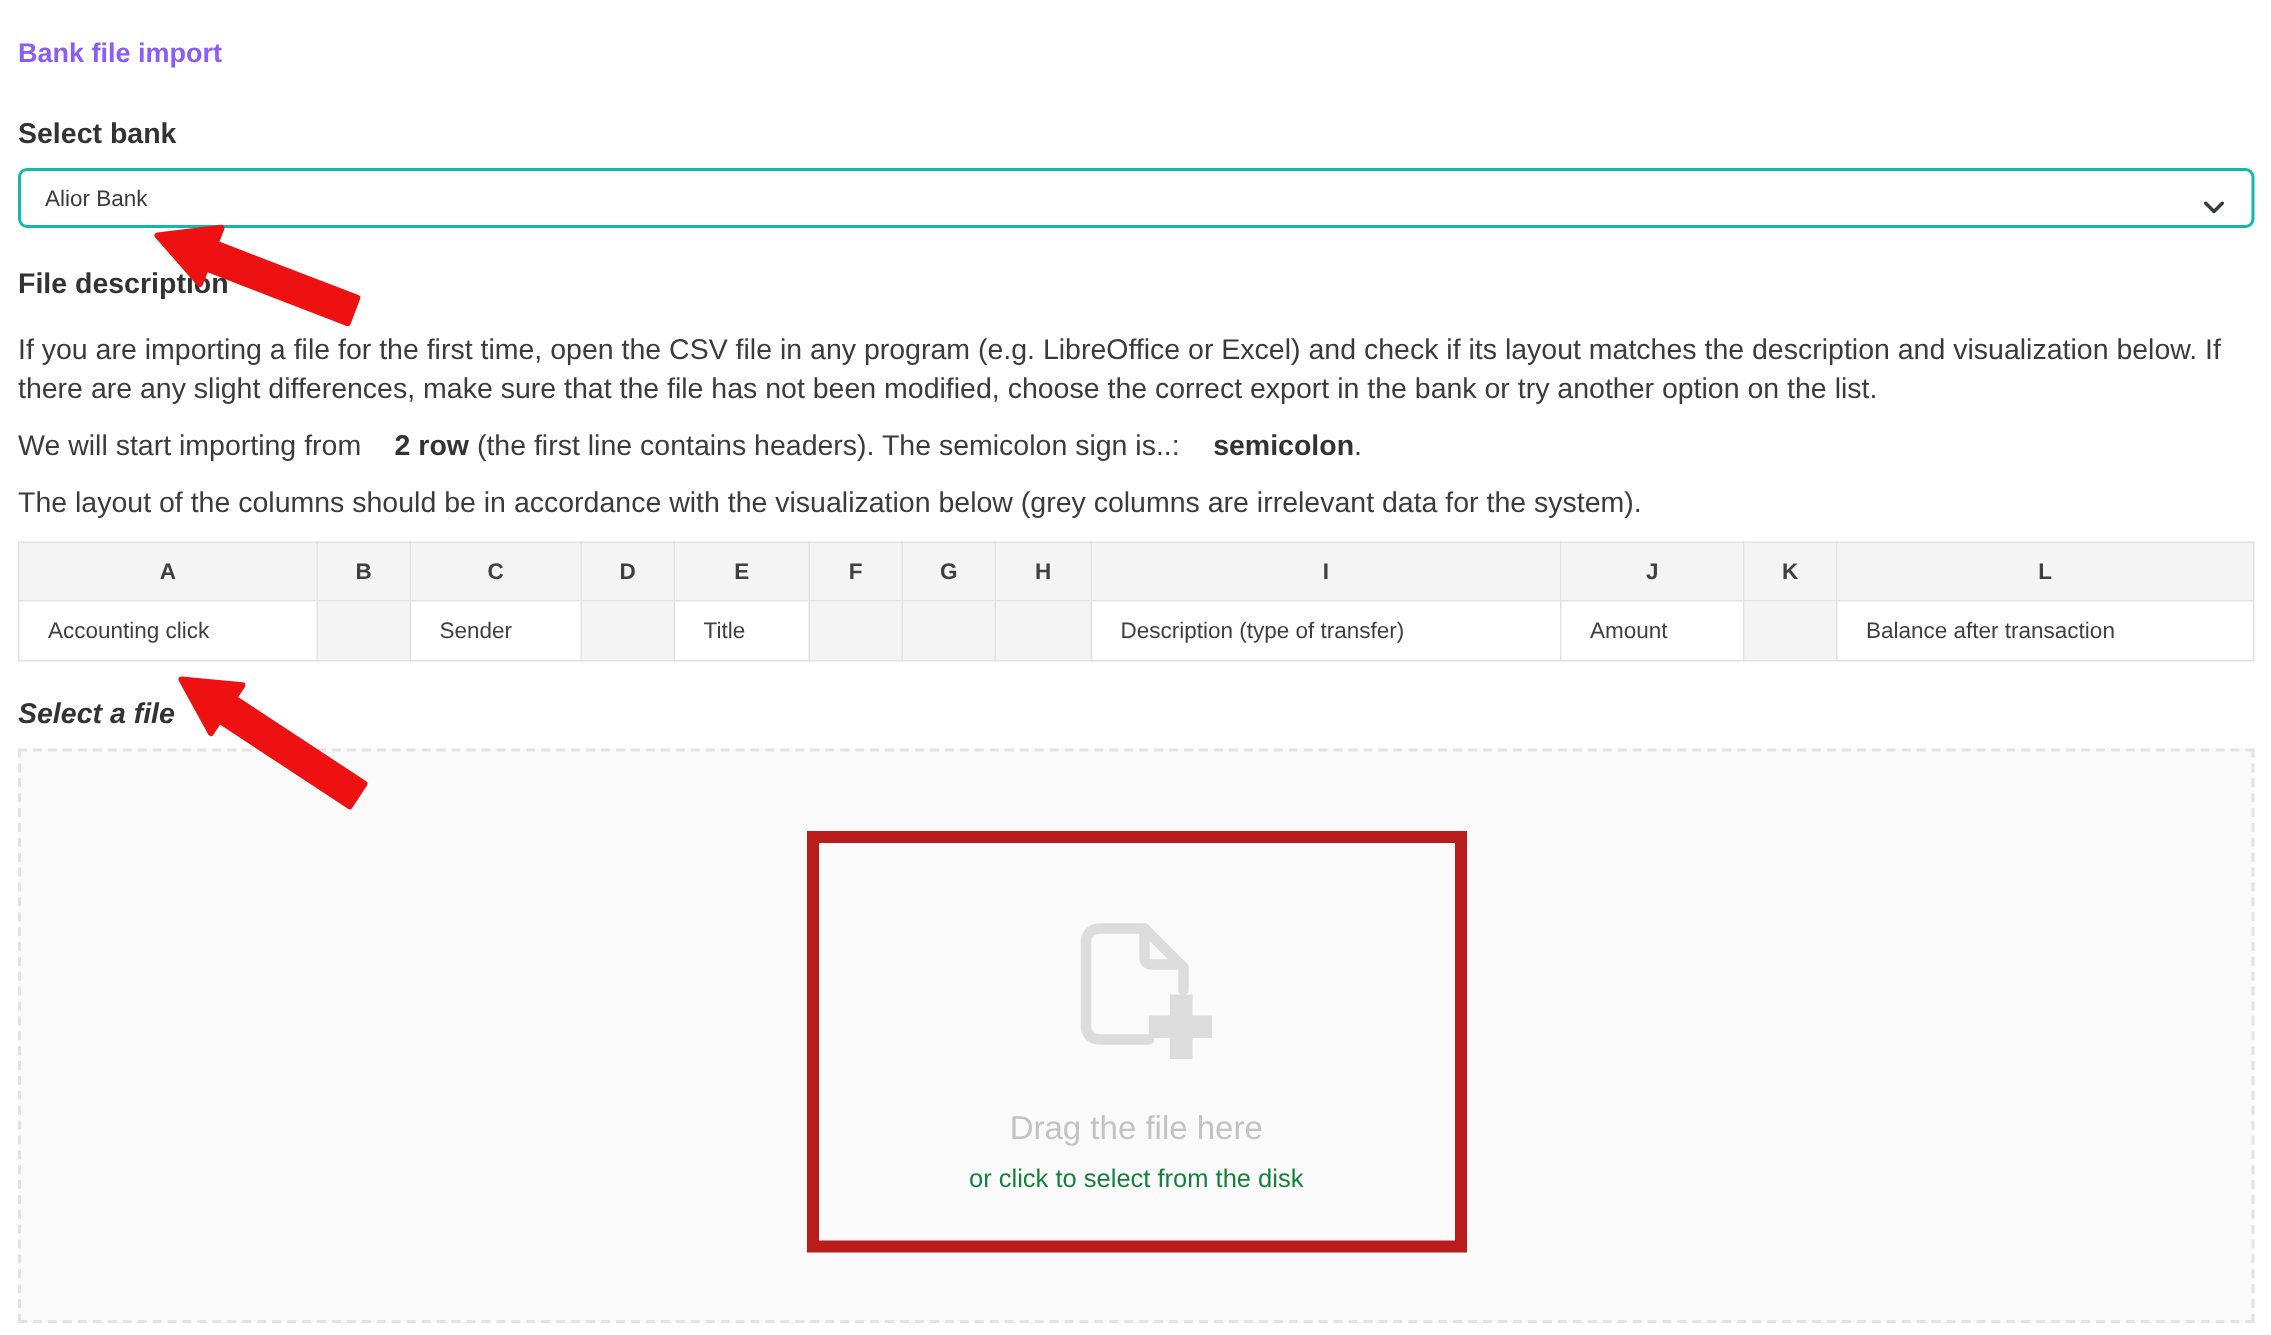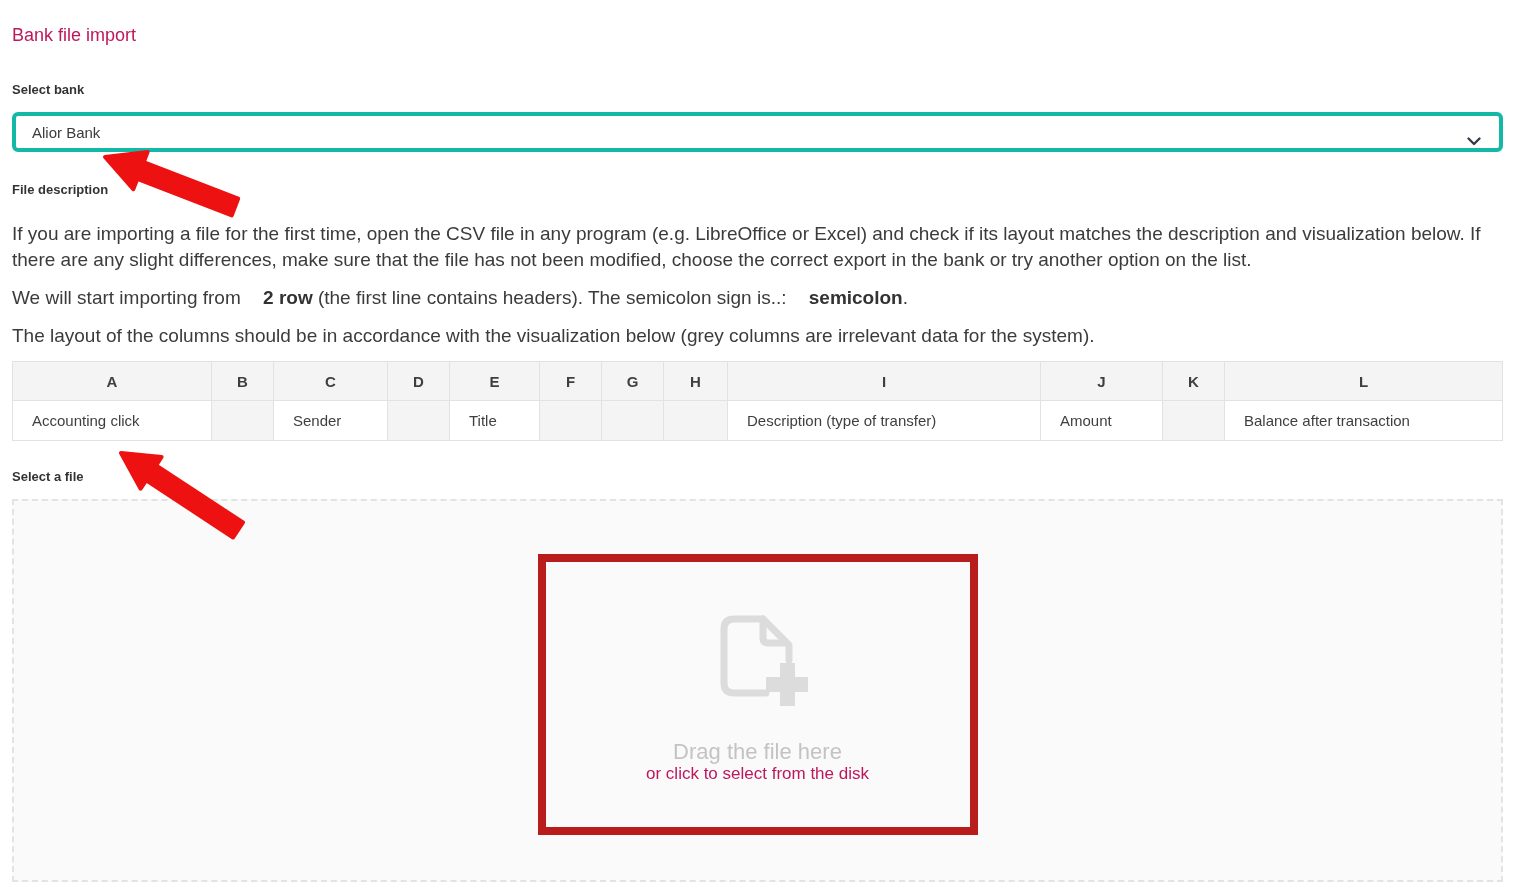--- a/index.html
+++ b/index.html
@@ -7,34 +7,34 @@
   body {
     width: 1514px; height: 890px;
     position: relative; overflow: hidden;
     font-family: "Liberation Sans", sans-serif;
     color: #3b3b3b;
   }
   .page { position: relative; width: 1514px; height: 890px; padding: 0 11px 0 12px; }
 
   .page-title {
     margin-top: 26px;
-    font-size: 18px; font-weight: 400; color: #be185d; line-height: 19px;
+    font-size: 18px; font-weight: 700; color: #8b5cf6; line-height: 19px;
   }
 
   .field-label {
-    font-size: 13px; font-weight: 700; color: #333333; line-height: 15px;
+    font-size: 19px; font-weight: 700; color: #333333; line-height: 15px;
   }
   .label-select-bank { margin-top: 37px; }
   .label-file-description { margin-top: 30px; }
-  .label-select-file { margin-top: 28px; }
+  .label-select-file { margin-top: 28px; font-style: italic; }
 
   .select-box {
     margin-top: 15px;
     height: 40px; width: 100%;
-    border: 4px solid #14b8a6; border-radius: 6px;
+    border: 2px solid #14b8a6; border-radius: 6px;
     background: #ffffff;
     display: flex; align-items: center;
     padding: 0 18px 0 16px;
     position: relative;
     cursor: pointer;
   }
   .select-box .select-value { font-size: 15px; color: #3b3b3b; }
   .select-box .chevron { position: absolute; right: 18px; top: 16px; }
 
   .desc-paragraph {
@@ -82,22 +82,22 @@
     margin: 53px auto 0;
     border: 8px solid #b91c1c;
     display: flex; flex-direction: column; align-items: center;
   }
   .file-icon-wrap { margin-top: 48px; height: 100px; }
   .dropzone-title {
     margin-top: 31px;
     font-size: 22px; font-weight: 500; color: #c3c3c3; line-height: 22px;
   }
   .dropzone-subtitle {
-    margin-top: 2px;
-    font-size: 17px; font-weight: 500; color: #be185d; line-height: 17px;
+    margin-top: 14px;
+    font-size: 17px; font-weight: 500; color: #15803d; line-height: 17px;
   }
 
   .annotation-arrow { position: absolute; pointer-events: none; }
   .arrow-bank   { left: 100px; top: 121px; }
   .arrow-column { left: 113px; top: 419px; }
 </style>
 </head>
 <body>
 
 <div class="page">

